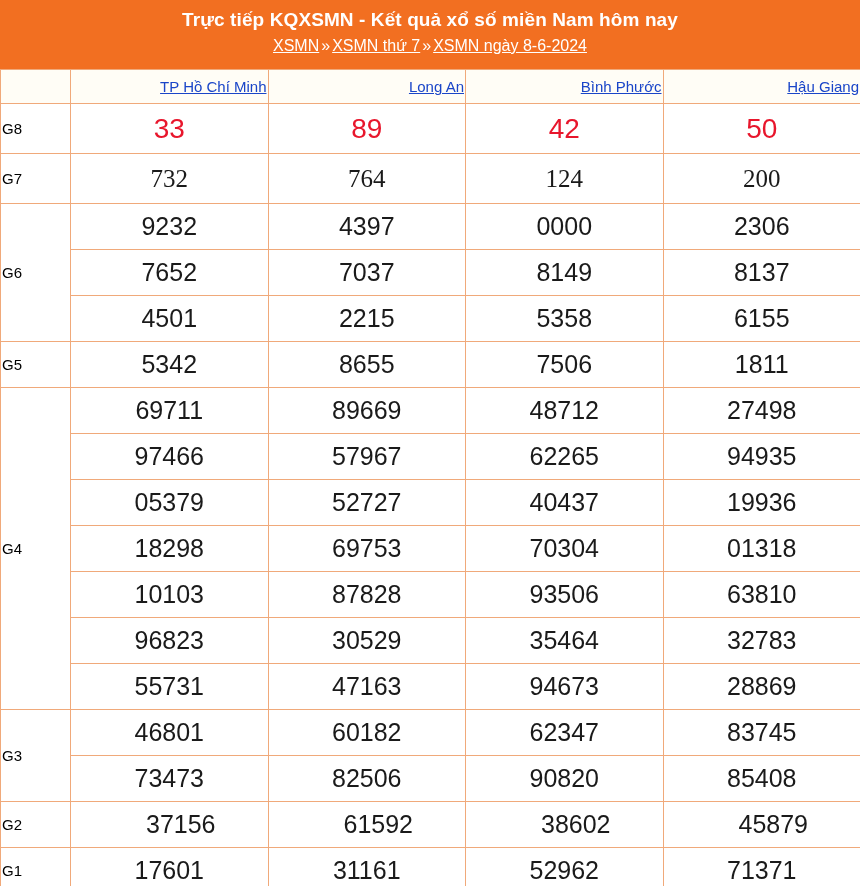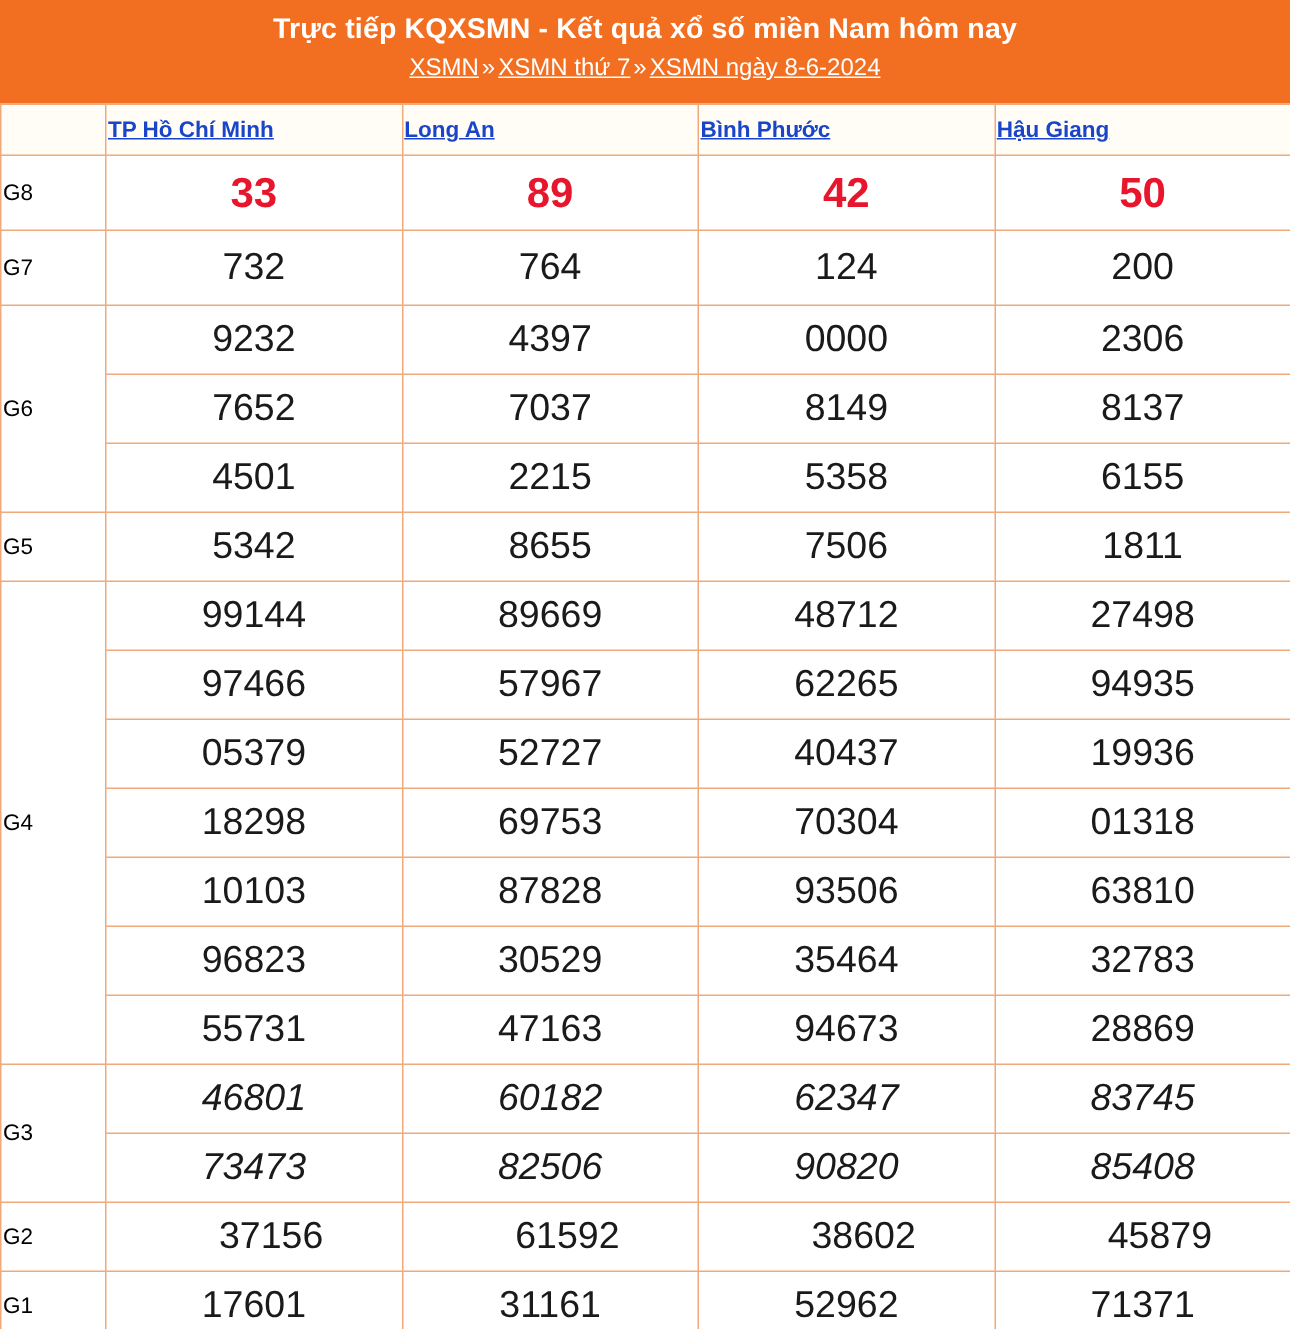--- a/index.html
+++ b/index.html
@@ -58,23 +58,23 @@
     border: 1px solid #f0a97a;
     box-sizing: border-box;
   }
   col.c-label { width: 70px; }
   col.c-prov  { width: 197.5px; }
 
   thead th {
     height: 34px;
     background: #fffdf6;
     font-size: 15px;
-    font-weight: bold;
+    font-weight: normal;
     color: #1a45c8;
-    text-align: left;
+    text-align: right;
   }
   thead th a {
     color: #1a45c8;
     text-decoration: underline;
   }
   thead th.corner {
     background: #fffdf6;
   }
   td.label {
     text-align: left;
@@ -85,29 +85,29 @@
   td.num {
     text-align: center;
     font-size: 25px;
     color: #1a1a1a;
     background: #ffffff;
     height: 48px;
     line-height: 48px;
   }
   tr.g8 td.num, tr.db td.num {
     color: #e8162c;
-    font-weight: bold;
+    font-weight: normal;
     font-size: 28px;
   }
   tr.g8 td.num { height: 47px; line-height: 47px; }
-  tr.g7 td.num { height: 47px; line-height: 47px; }
+  tr.g7 td.num { height: 47px; line-height: 47px; font-family: Liberation Serif, serif; }
   tr.g6 td.num { height: 43px; line-height: 43px; }
   tr.g5 td.num { height: 43px; line-height: 43px; }
   tr.g4 td.num { height: 43px; line-height: 43px; }
-  tr.g3 td.num { height: 43px; line-height: 43px; font-style: italic; }
+  tr.g3 td.num { height: 43px; line-height: 43px; }
   tr.g2 td.num { height: 43px; line-height: 43px; padding-left: 24px; }
   tr.g1 td.num { height: 43px; line-height: 43px; }
 </style>
 </head>
 <body>
 
 <div class="page">
 
   <div class="header">
     <div class="header-title">Trực tiếp KQXSMN - Kết quả xổ số miền Nam hôm nay</div>
@@ -169,21 +169,21 @@
         </tr>
         <tr class="g5">
           <td class="label" rowspan="1">G5</td>
           <td class="num">5342</td>
           <td class="num">8655</td>
           <td class="num">7506</td>
           <td class="num">1811</td>
         </tr>
         <tr class="g4">
           <td class="label" rowspan="7">G4</td>
-          <td class="num">99144</td>
+          <td class="num">69711</td>
           <td class="num">89669</td>
           <td class="num">48712</td>
           <td class="num">27498</td>
         </tr>
         <tr class="g4">
           <td class="num">97466</td>
           <td class="num">57967</td>
           <td class="num">62265</td>
           <td class="num">94935</td>
         </tr>

